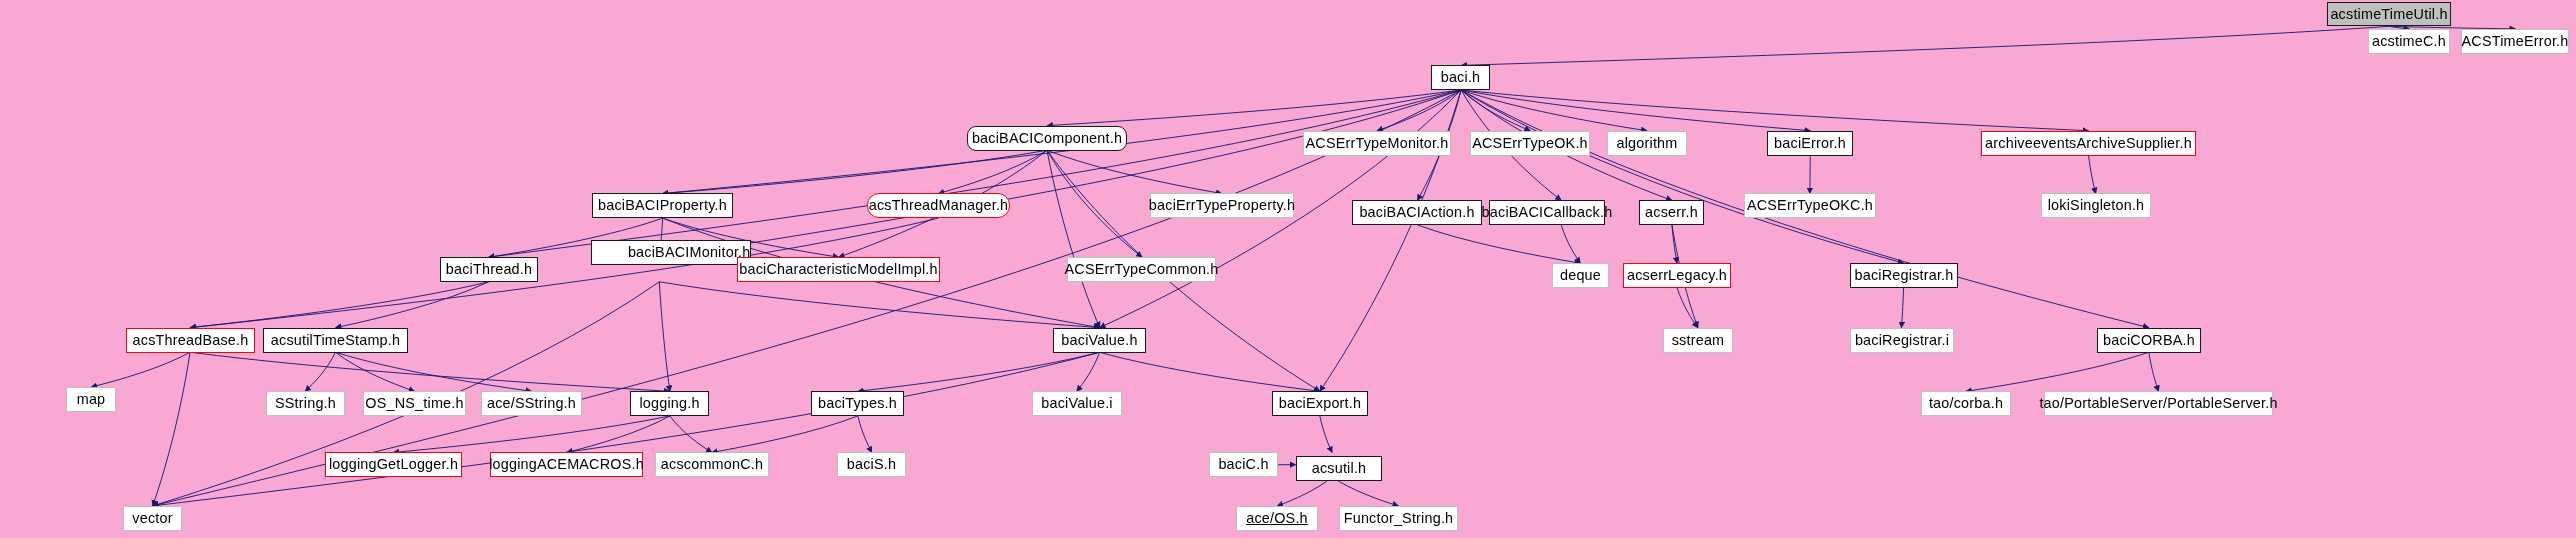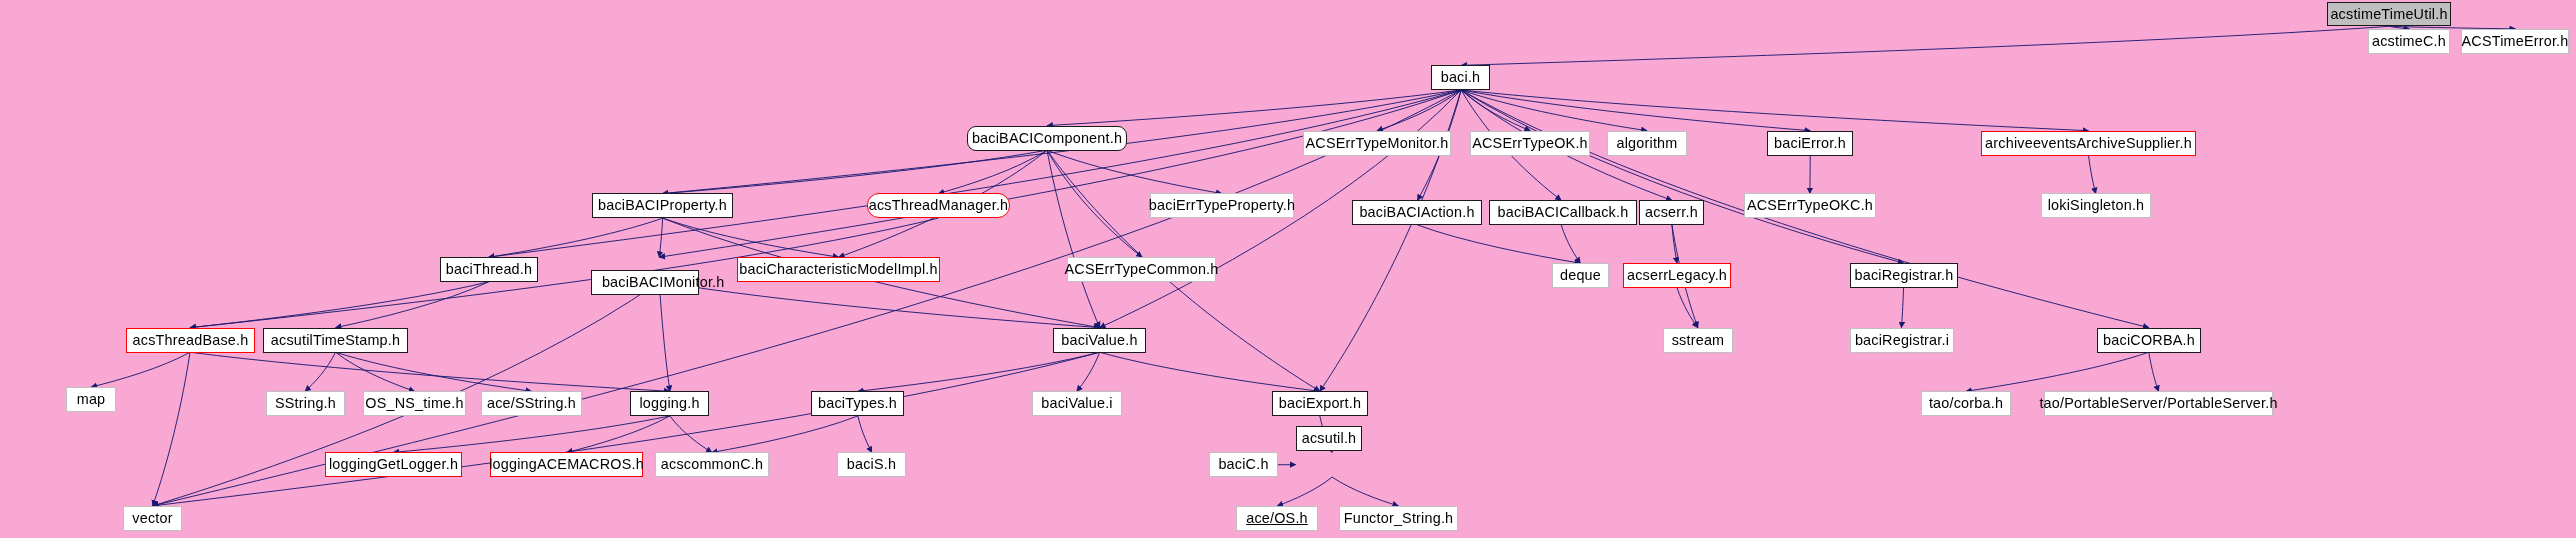--- a/index.html
+++ b/index.html
@@ -161,36 +161,36 @@
       </div>
       <div class="gnode red" style="left: 867px; top: 193px; width: 143px; border-radius: 12px;">
         <span>acsThreadManager.h</span>
       </div>
       <div class="gnode plain" style="left: 1150px; top: 193px; width: 144px;">
         <span>baciErrTypeProperty.h</span>
       </div>
       <div class="gnode solid" style="left: 1352px; top: 200px; width: 130px;">
         <span>baciBACIAction.h</span>
       </div>
-      <div class="gnode solid" style="left: 1489px; top: 200px; width: 148px;">
+      <div class="gnode solid" style="left: 1489px; top: 200px; width: 116px;">
         <span>baciBACICallback.h</span>
       </div>
       <div class="gnode solid" style="left: 1639px; top: 200px; width: 65px;">
         <span>acserr.h</span>
       </div>
       <div class="gnode plain" style="left: 1744px; top: 193px; width: 132px;">
         <span>ACSErrTypeOKC.h</span>
       </div>
       <div class="gnode plain" style="left: 2041px; top: 193px; width: 110px;">
         <span>lokiSingleton.h</span>
       </div>
       <div class="gnode solid" style="left: 440px; top: 257px; width: 98px;">
         <span>baciThread.h</span>
       </div>
-      <div class="gnode solid" style="left: 591px; top: 270px; width: 108px; padding-left: 44px;">
+      <div class="gnode solid" style="left: 591px; top: 240px; width: 160px; padding-left: 44px;">
         <span>baciBACIMonitor.h</span>
       </div>
       <div class="gnode red" style="left: 737px; top: 257px; width: 203px;">
         <span>baciCharacteristicModelImpl.h</span>
       </div>
       <div class="gnode plain" style="left: 1067px; top: 257px; width: 149px;">
         <span>ACSErrTypeCommon.h</span>
       </div>
       <div class="gnode plain" style="left: 1552px; top: 263px; width: 57px;">
         <span>deque</span>
@@ -257,21 +257,21 @@
       </div>
       <div class="gnode plain" style="left: 655px; top: 452px; width: 114px;">
         <span>acscommonC.h</span>
       </div>
       <div class="gnode plain" style="left: 837px; top: 452px; width: 69px;">
         <span>baciS.h</span>
       </div>
       <div class="gnode plain" style="left: 1209px; top: 452px; width: 69px;">
         <span>baciC.h</span>
       </div>
-      <div class="gnode solid" style="left: 1296px; top: 426px; width: 66px; align-items: center;">
+      <div class="gnode solid" style="left: 1296px; top: 456px; width: 86px; align-items: center;">
         <span>acsutil.h</span>
       </div>
       <div class="gnode plain" style="left: 123px; top: 506px; width: 59px;">
         <span>vector</span>
       </div>
       <div class="gnode plain" style="left: 1236px; top: 506px; width: 82px; text-decoration: underline;">
         <span>ace/OS.h</span>
       </div>
       <div class="gnode plain" style="left: 1339px; top: 506px; width: 119px;">
         <span>Functor_String.h</span>

